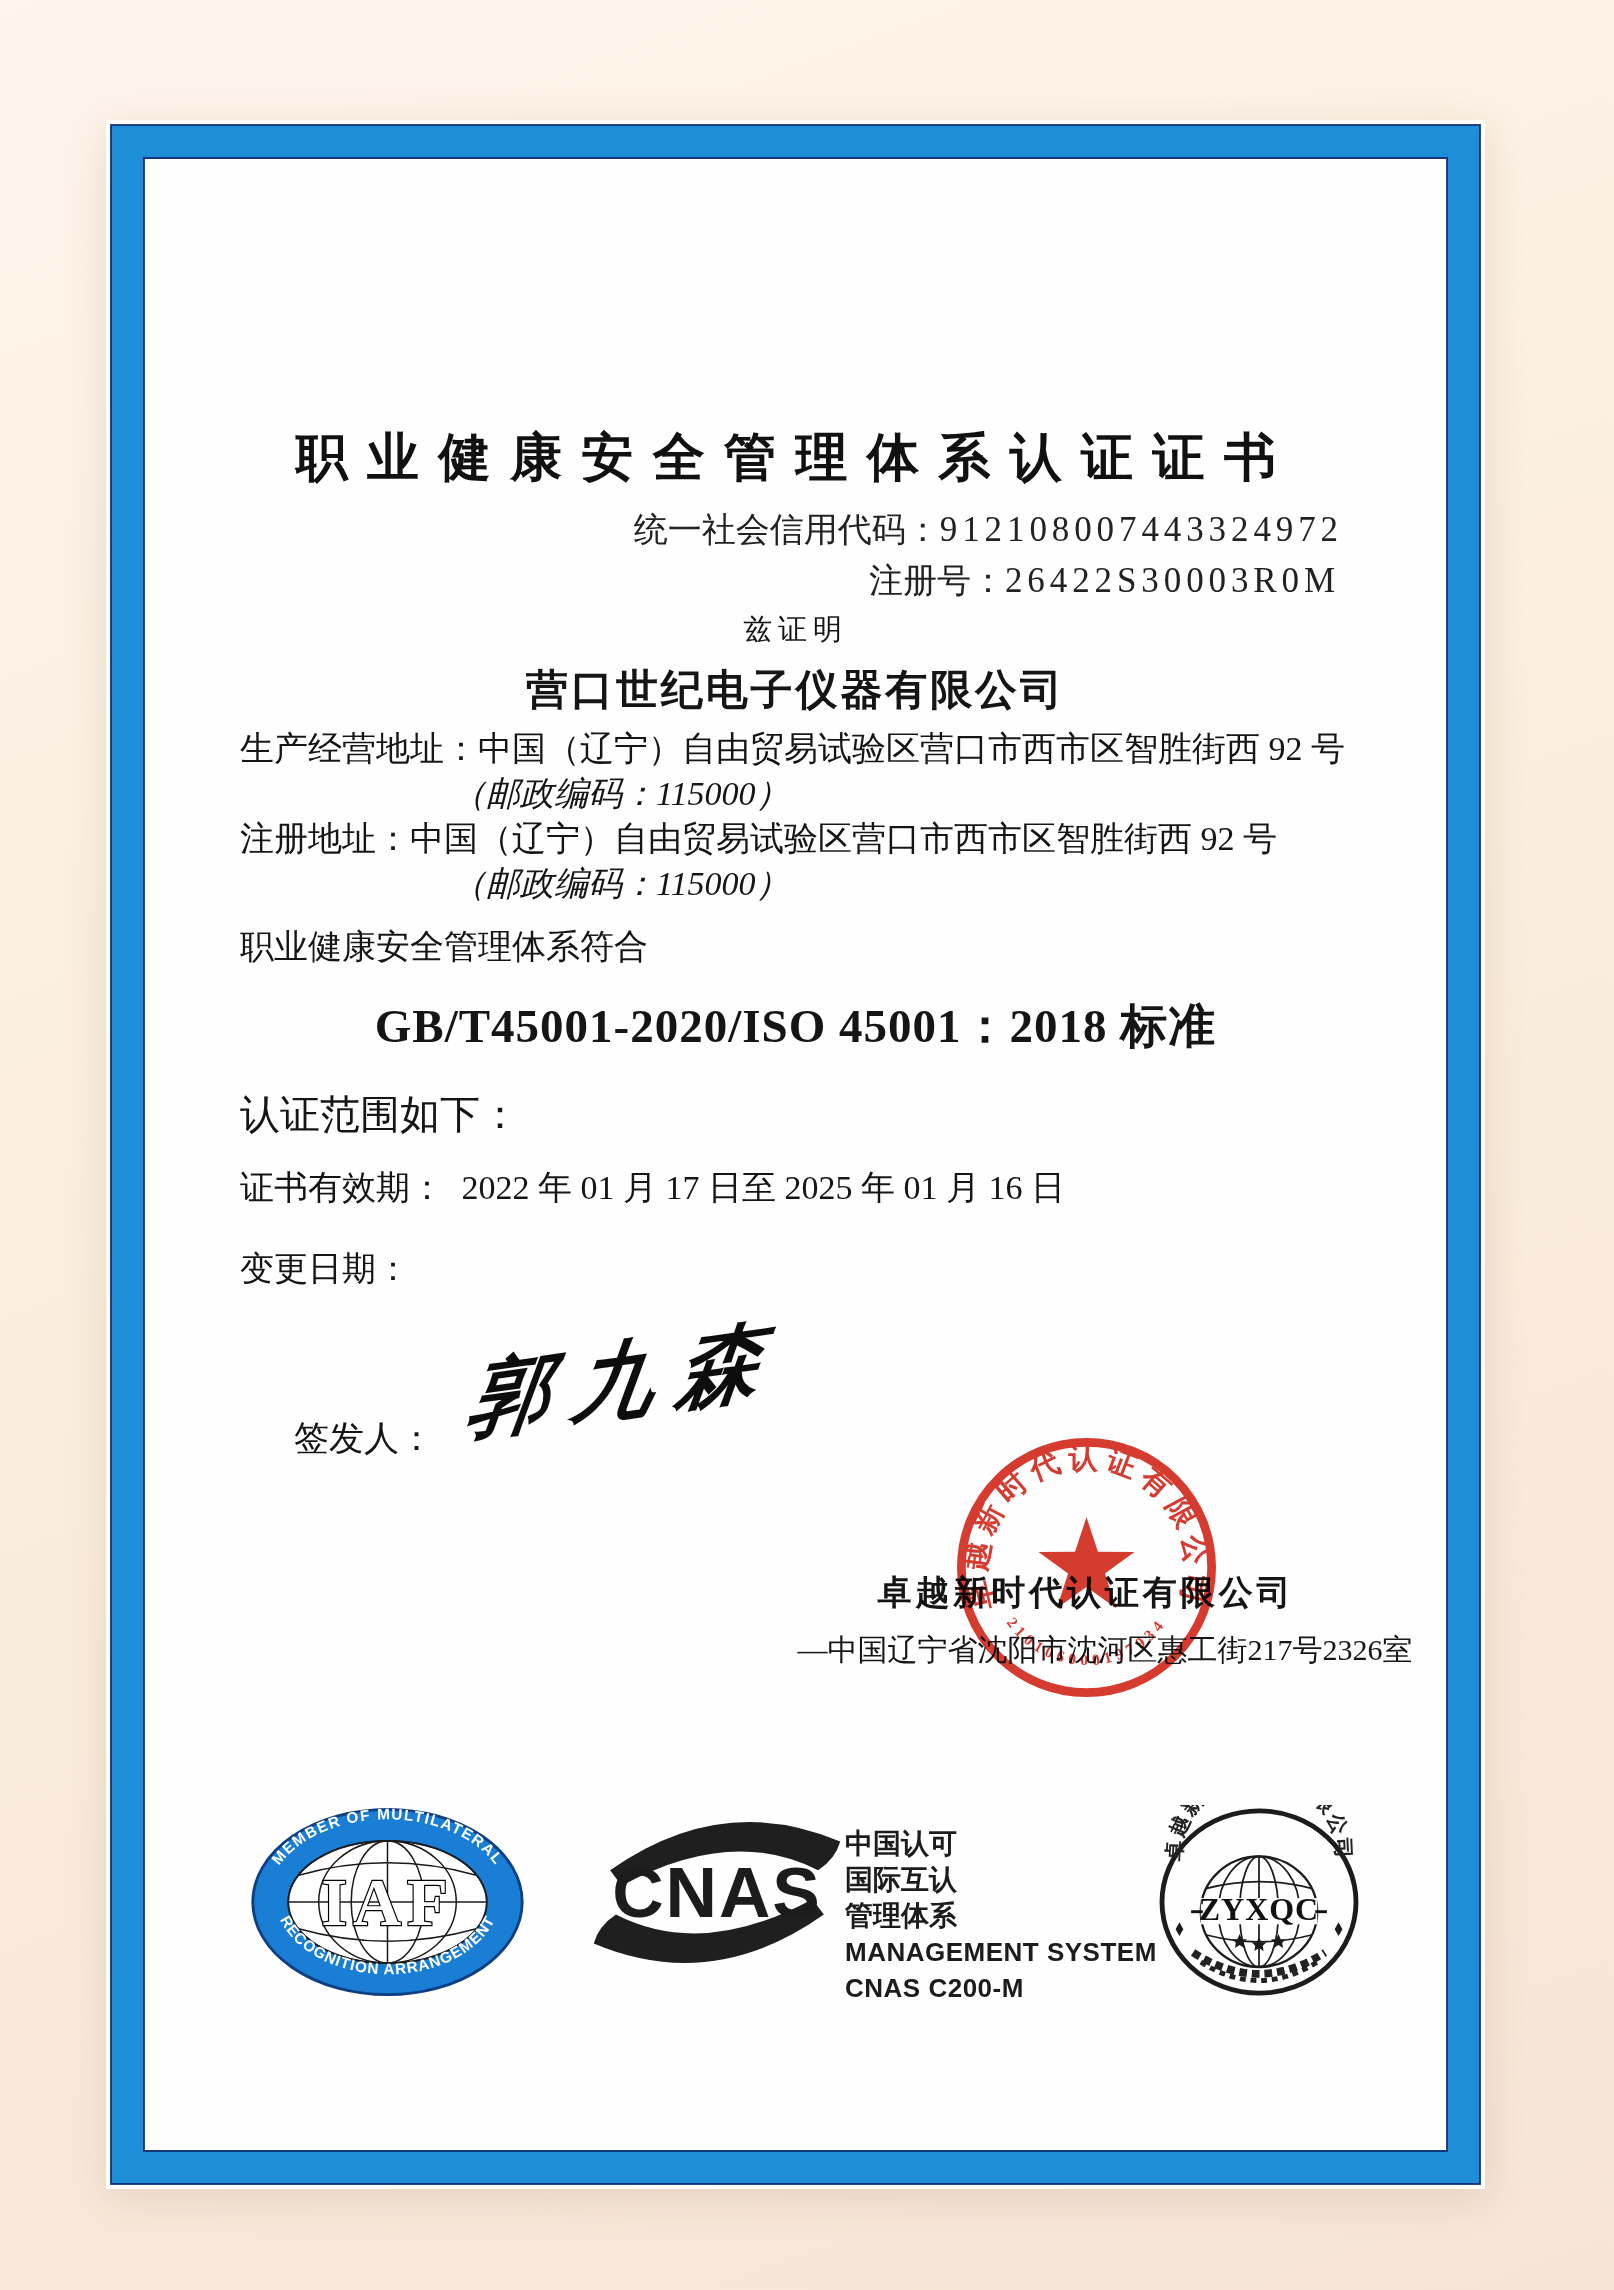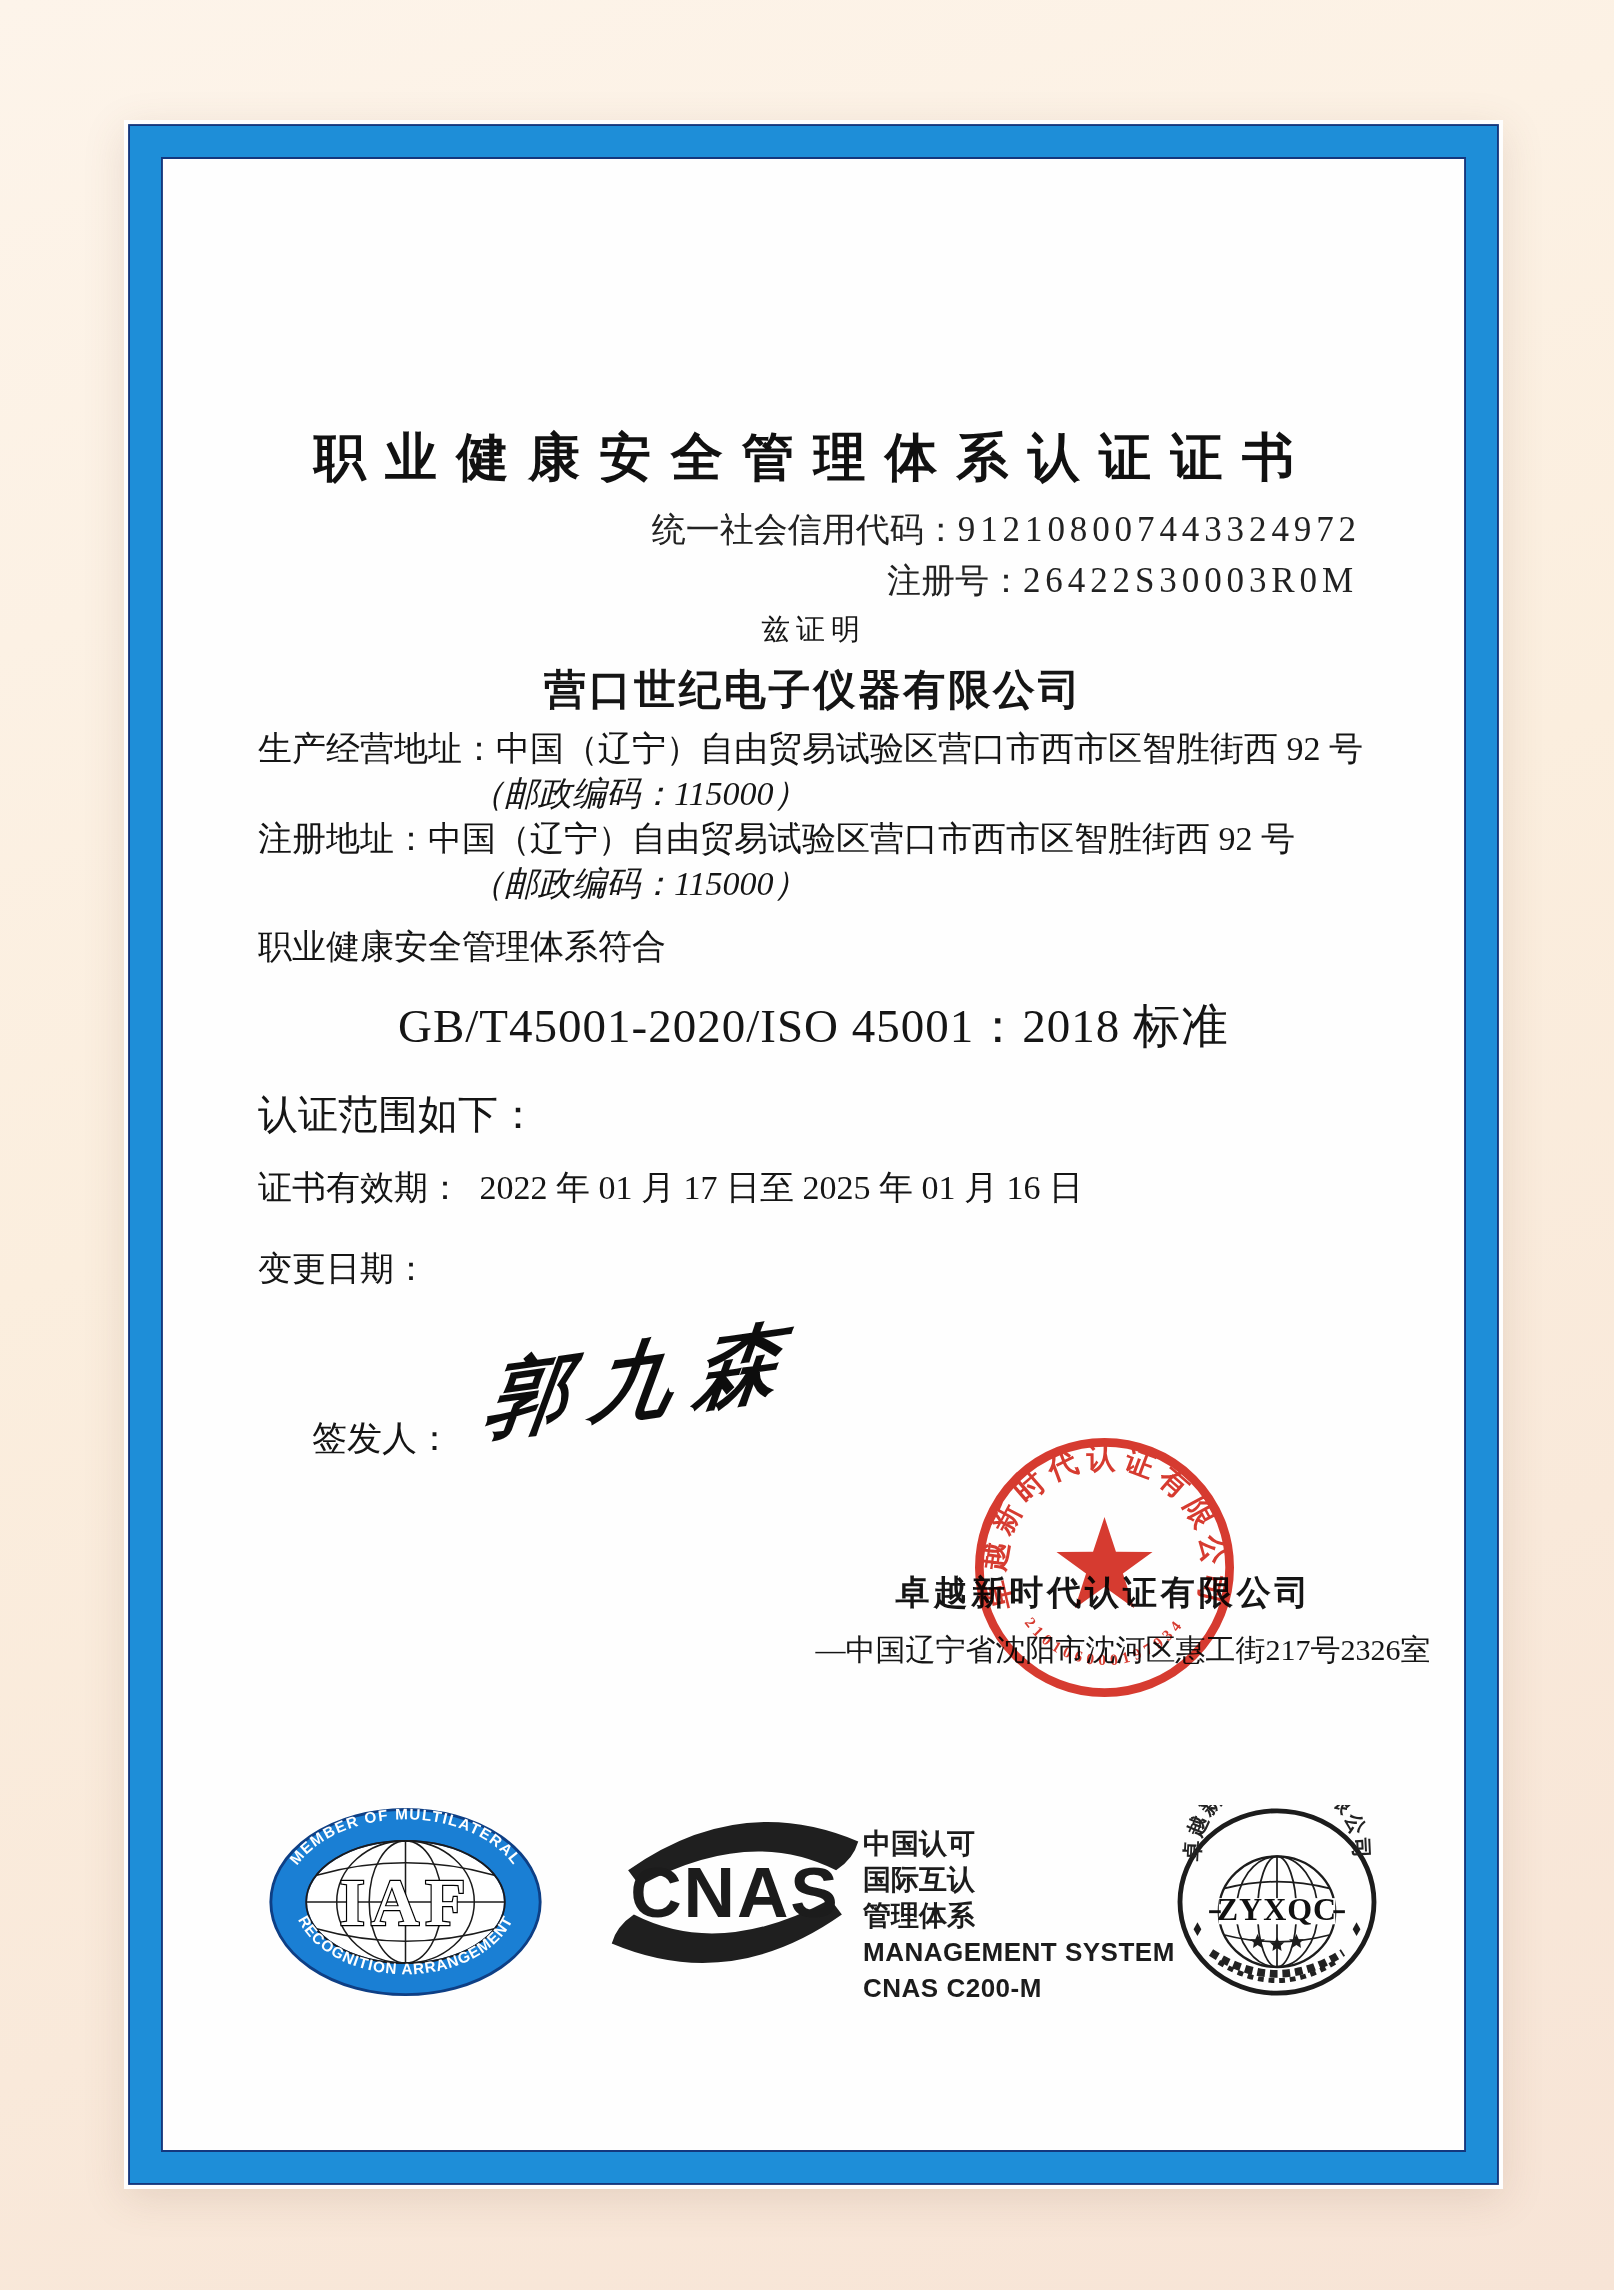--- a/index.html
+++ b/index.html
@@ -5,21 +5,21 @@
   html,body{margin:0;padding:0;}
   body{
     width:1615px;height:2290px;
     background:linear-gradient(160deg,#fdf4ea 0%,#fbeede 45%,#f7e4d6 100%);
     font-family:"Liberation Serif","DejaVu Serif",serif;
     color:#151515;
     overflow:hidden;
     position:relative;
   }
   .page{
-    position:absolute;left:124px;top:120px;width:1379px;height:2069px;
+    position:absolute;left:106px;top:120px;width:1379px;height:2069px;
     background:#fefefe;
     box-shadow:0 9.7px 39px rgba(120,80,60,.15);
   }
   .frame{
     position:absolute;inset:5.8px;
     border:31px solid #1e8ed8;
     box-shadow:0 0 0 1.9px #14377d, inset 0 0 0 1.9px #14377d;
     pointer-events:none;
     z-index:5;
   }
@@ -34,21 +34,21 @@
   }
   .meta{ text-align:right;font-size:34px;color:#222; }
   .meta.credit{ margin-top:13.6px;padding-right:47px; }
   .meta.reg{ margin-top:5.8px;padding-right:50px; }
   .meta .digits{ letter-spacing:4.9px;font-size:35px; }
   .certify{ margin-top:6px;text-align:center;font-size:29px;letter-spacing:5.8px; }
   .company{ margin-top:12px;text-align:center;font-size:42px;font-weight:700;letter-spacing:2.9px; }
   .addr-block{ margin-top:7.8px;padding-left:39px;font-size:34px;line-height:45px; }
   .addr-line.indent{ padding-left:212px;font-style:italic; }
   .system-line{ margin-top:17.5px;padding-left:39px;font-size:34px; }
-  .standard{ margin-top:25px;text-align:center;font-size:47px;font-weight:400;letter-spacing:1px; }
+  .standard{ margin-top:25px;text-align:center;font-size:47px;font-weight:700;letter-spacing:1px; }
   .scope-label{ margin-top:29px;padding-left:39px;font-size:40px; }
   .scope{ margin:5.8px 0 0 0;padding:0 13.6px 0 39px;font-size:33px;line-height:39px;
           text-align:justify;text-indent:2em; }
   .validity{ margin-top:23px;padding-left:39px;font-size:34px; }
   .validity .value{ margin-left:17.5px; }
   .change-date{ margin-top:35px;padding-left:39px;font-size:34px; }
   .signer-row{ margin-top:58px;padding-left:93px;font-size:35px;display:flex;align-items:flex-end; }
   .signature{
     display:inline-block;margin-left:33px;position:relative;top:-25px;
     font-size:83px;font-weight:700;font-style:italic;letter-spacing:23px;

